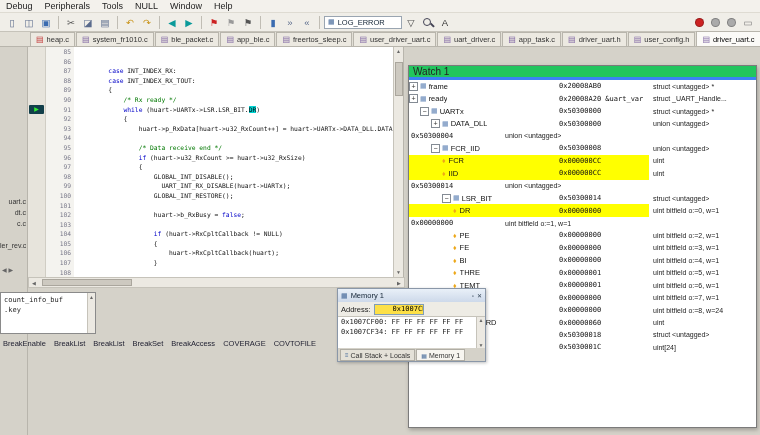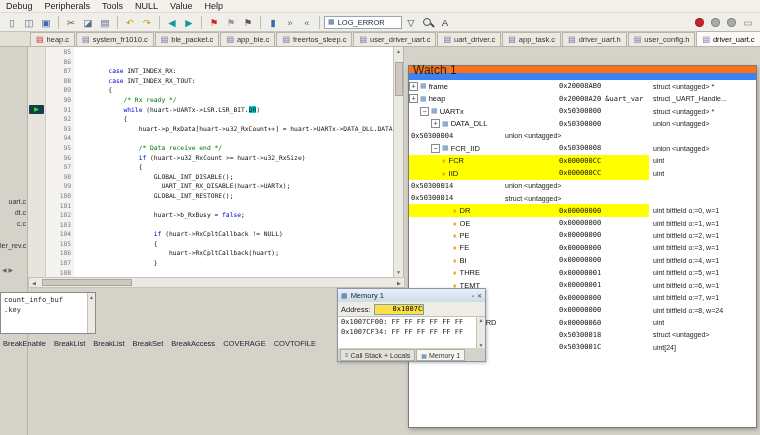--- a/index.html
+++ b/index.html
@@ -95,21 +95,21 @@
   #dock-tabs{height:13px;background:#d5d2c9;display:flex;gap:1px;padding:1px 0 0 2px;align-items:flex-end}
   .dock-tab{height:12px;display:flex;align-items:center;gap:2px;padding:0 4px;font-size:7px;
     background:#e4e1d8;border:1px solid #b0ada4;color:#333;white-space:nowrap}
   .dock-tab.active{background:#f7f5f0}
   .dock-tab .dt-icon{color:#4a6d9c;font-size:6px}
 
   
   #watch-panel{position:absolute;left:408px;top:65px;width:349px;height:363px;z-index:20;
     background:#fff;border:1px solid #7b7b7b;box-shadow:1px 2px 4px rgba(0,0,0,.25);
     display:flex;flex-direction:column}
-  .w-title{height:14px;background:#f97316;border-bottom:7px solid #3b82f6;font-size:12px;color:#222;
+  .w-title{height:14px;background:#22c55e;border-bottom:3px solid #3b82f6;font-size:10px;color:#222;
     display:flex;align-items:center;padding-left:4px;flex:none}
   #watch-header{height:13px;display:flex;background:#efede7;border-bottom:1px solid #c6c3ba;
     font-size:7.5px;color:#333;flex:none}
   .wh-cell{padding-left:4px;border-right:1px solid #c6c3ba;display:flex;align-items:center;overflow:hidden}
   #watch-rows{flex:1;overflow:hidden}
   .w-row{display:flex;height:12.45px;align-items:center;font-size:7.5px;color:#111}
   .w-name{width:148px;display:flex;align-items:center;overflow:hidden;white-space:nowrap;height:100%;flex:none}
   .w-val{width:92px;font:7px "DejaVu Sans Mono",monospace;overflow:hidden;white-space:nowrap;
     height:100%;display:flex;align-items:center;padding-left:2px;flex:none}
   .w-type{flex:1;font-size:7px;overflow:hidden;white-space:nowrap;height:100%;
@@ -123,21 +123,21 @@
   .wname-text{overflow:hidden}
 </style>
 </head>
 <body>
 
 <div id="menubar">
     <div class="menu-item">Debug</div>
     <div class="menu-item">Peripherals</div>
     <div class="menu-item">Tools</div>
     <div class="menu-item">NULL</div>
-    <div class="menu-item">Value</div>
+    <div class="menu-item">Window</div>
     <div class="menu-item">Help</div>
   </div>
 <div id="toolbar">
     <div class="tb-icon" style="color: rgb(90, 107, 140);">▯</div>
     <div class="tb-icon" style="color: rgb(90, 107, 140);">◫</div>
     <div class="tb-icon" style="color: rgb(58, 107, 176);">▣</div>
     <div class="tb-sep"></div>
     <div class="tb-icon" style="color: rgb(85, 85, 85);">✂</div>
     <div class="tb-icon" style="color: rgb(90, 107, 140);">◪</div>
     <div class="tb-icon" style="color: rgb(90, 107, 140);">▤</div>
@@ -358,21 +358,21 @@
           <span class="wname-text">frame</span>
         </div>
         <div class="w-val">0x20008AB0</div>
         <div class="w-type">struct &lt;untagged&gt; *</div>
       </div>
       <div class="w-row">
         <div class="w-name">
           <span class="w-ind" style="width: 0px;"></span>
           <span class="expander">+</span>
           <span class="sicon">▦</span>
-          <span class="wname-text">heap</span>
+          <span class="wname-text">ready</span>
         </div>
         <div class="w-val">0x20008A20 &amp;uart_var</div>
         <div class="w-type">struct _UART_Handle...</div>
       </div>
       <div class="w-row">
         <div class="w-name">
           <span class="w-ind" style="width: 11px;"></span>
           <span class="expander">−</span>
           <span class="sicon">▦</span>
           <span class="wname-text">UARTx</span>
@@ -420,38 +420,39 @@
           <span class="wname-text">IID</span>
         </div>
         <div class="w-val">0x000000CC</div>
         <div class="w-type">uint</div>
       </div>
       <div class="w-row">
         <div class="w-val">0x50300014</div>
         <div class="w-type">union &lt;untagged&gt;</div>
       </div>
       <div class="w-row">
+        <div class="w-name">
+          <span class="w-ind" style="width: 33px;"></span>
+          <span class="expander">−</span>
+          <span class="sicon">▦</span>
+          <span class="wname-text">LSR_BIT</span>
+        </div>
         <div class="w-val">0x50300014</div>
         <div class="w-type">struct &lt;untagged&gt;</div>
       </div>
       <div class="w-row hl">
         <div class="w-name">
           <span class="w-ind" style="width: 44px;"></span>
           <span class="leafd">♦</span>
           <span class="wname-text">DR</span>
         </div>
         <div class="w-val">0x00000000</div>
         <div class="w-type">uint bitfield o:=0, w=1</div>
       </div>
       <div class="w-row">
-        <div class="w-name">
-          <span class="w-ind" style="width: 44px;"></span>
-          <span class="leafd">♦</span>
-          <span class="wname-text">OE</span>
-        </div>
         <div class="w-val">0x00000000</div>
         <div class="w-type">uint bitfield o:=1, w=1</div>
       </div>
       <div class="w-row">
         <div class="w-name">
           <span class="w-ind" style="width: 44px;"></span>
           <span class="leafd">♦</span>
           <span class="wname-text">PE</span>
         </div>
         <div class="w-val">0x00000000</div>

